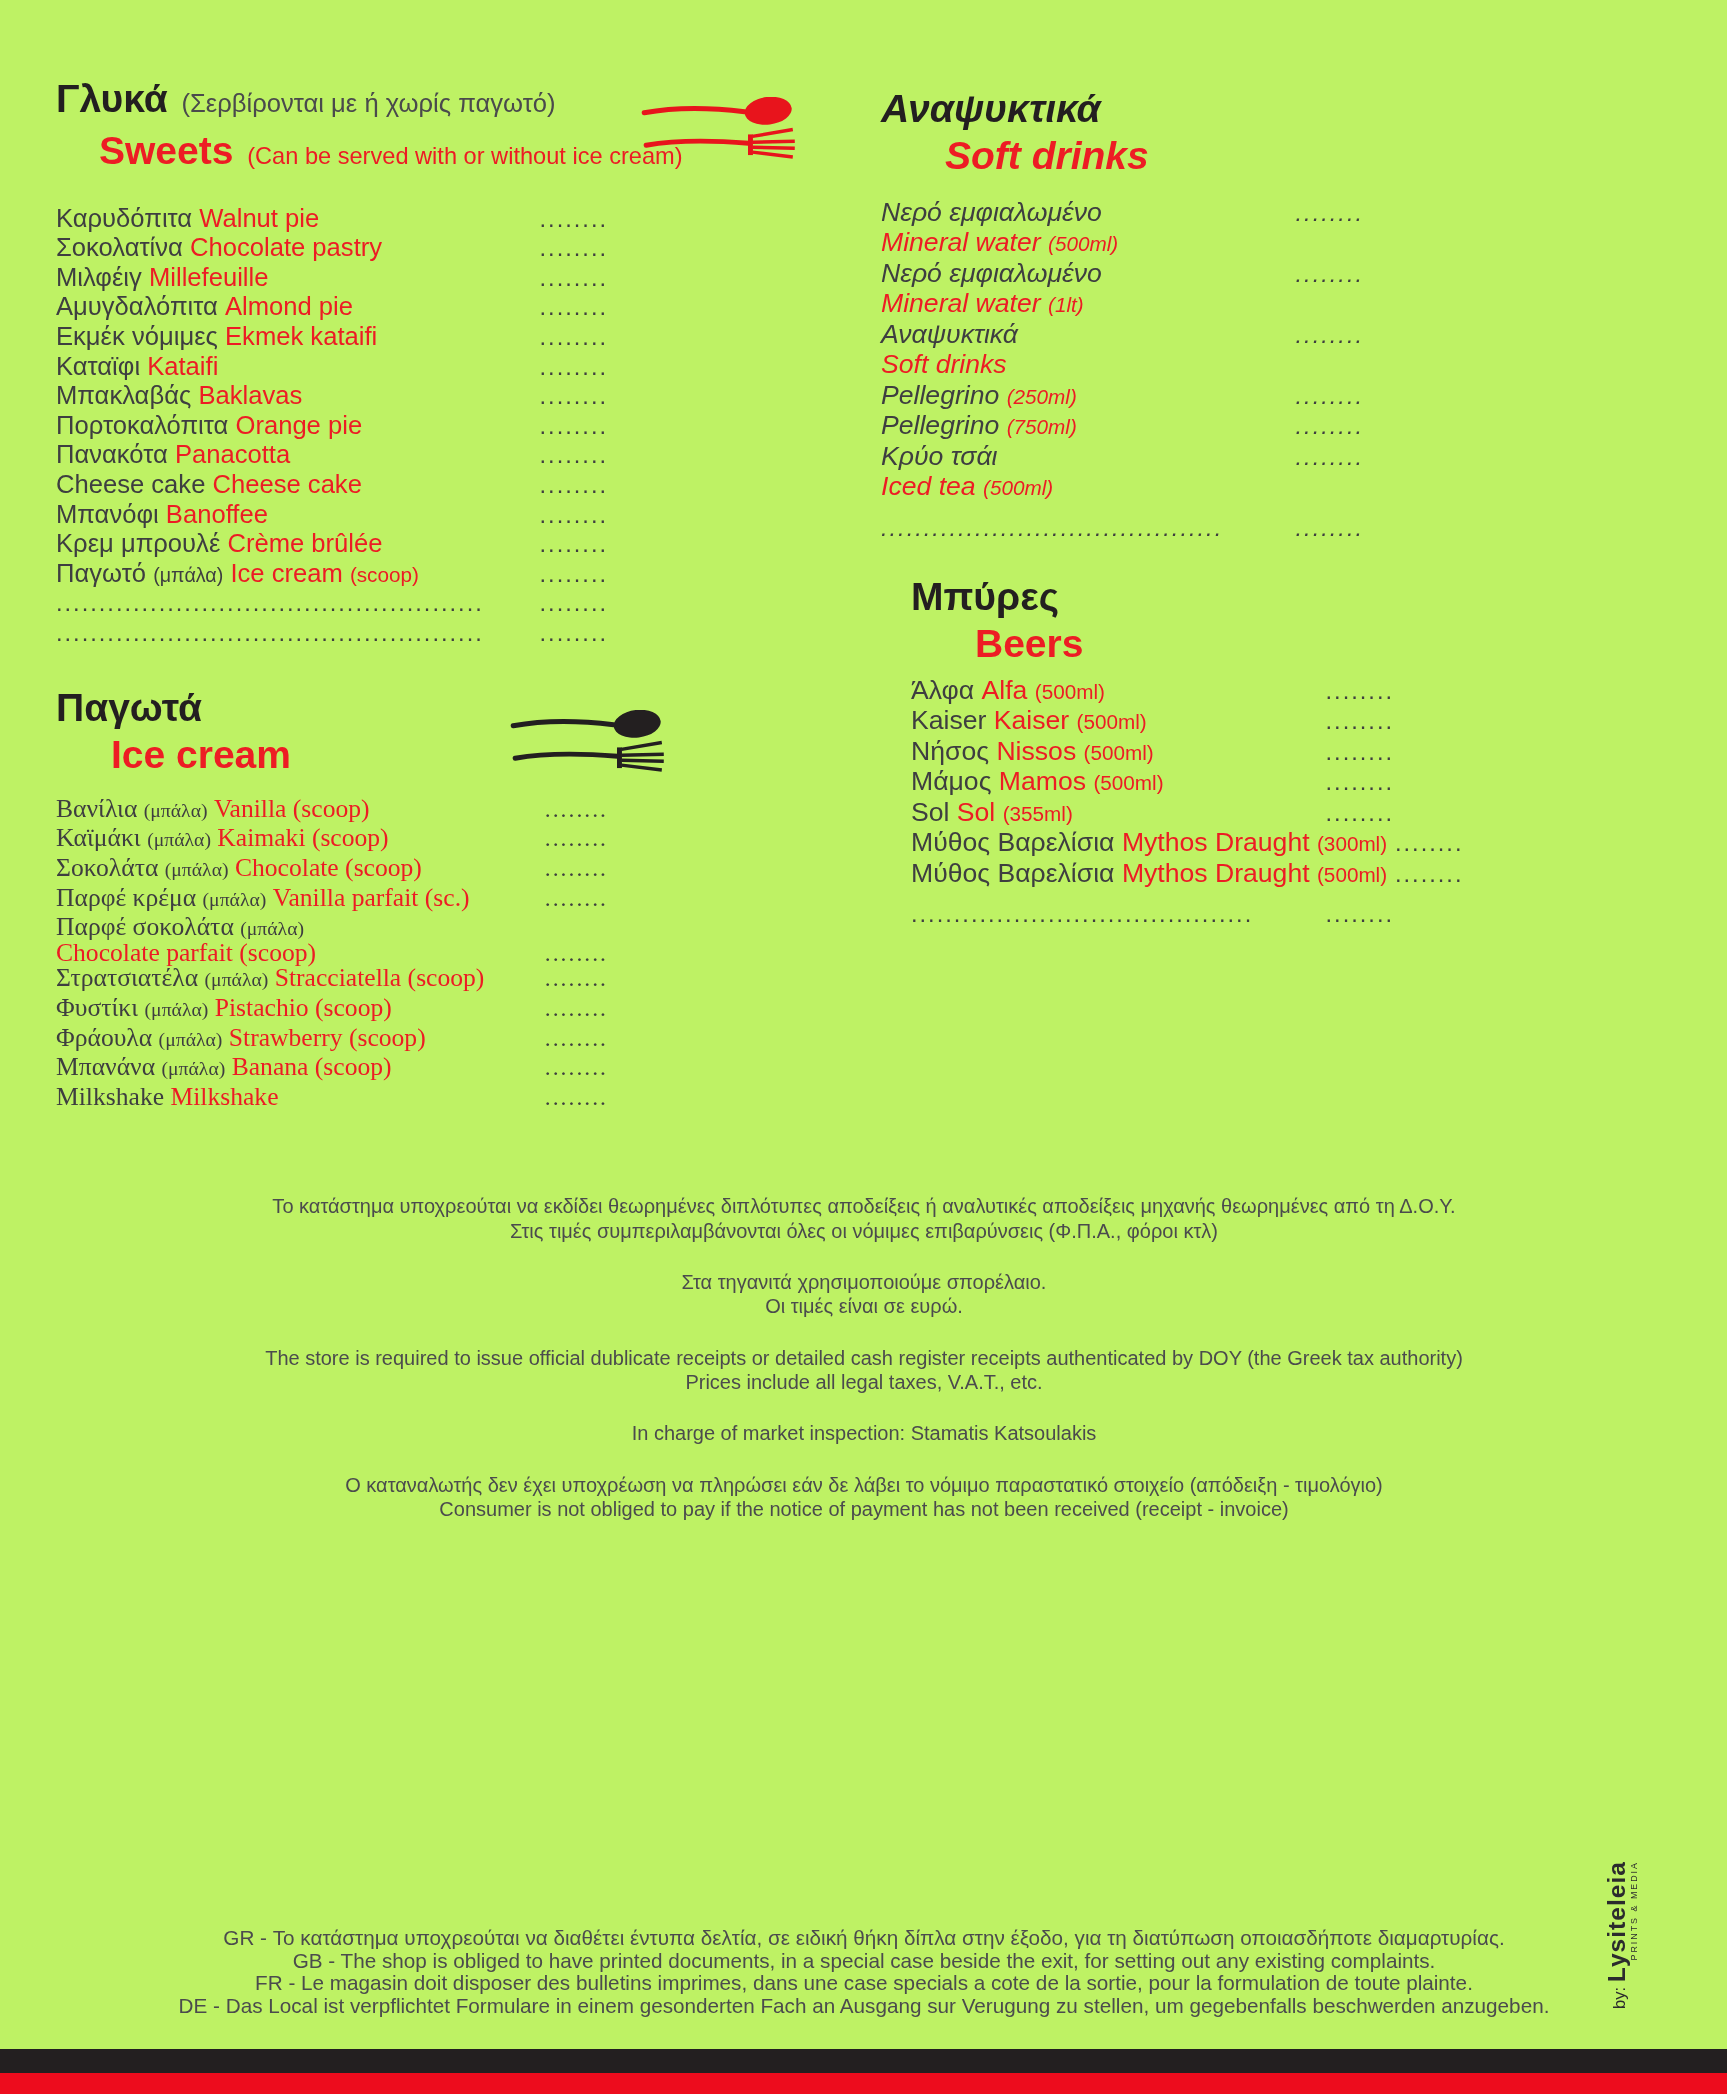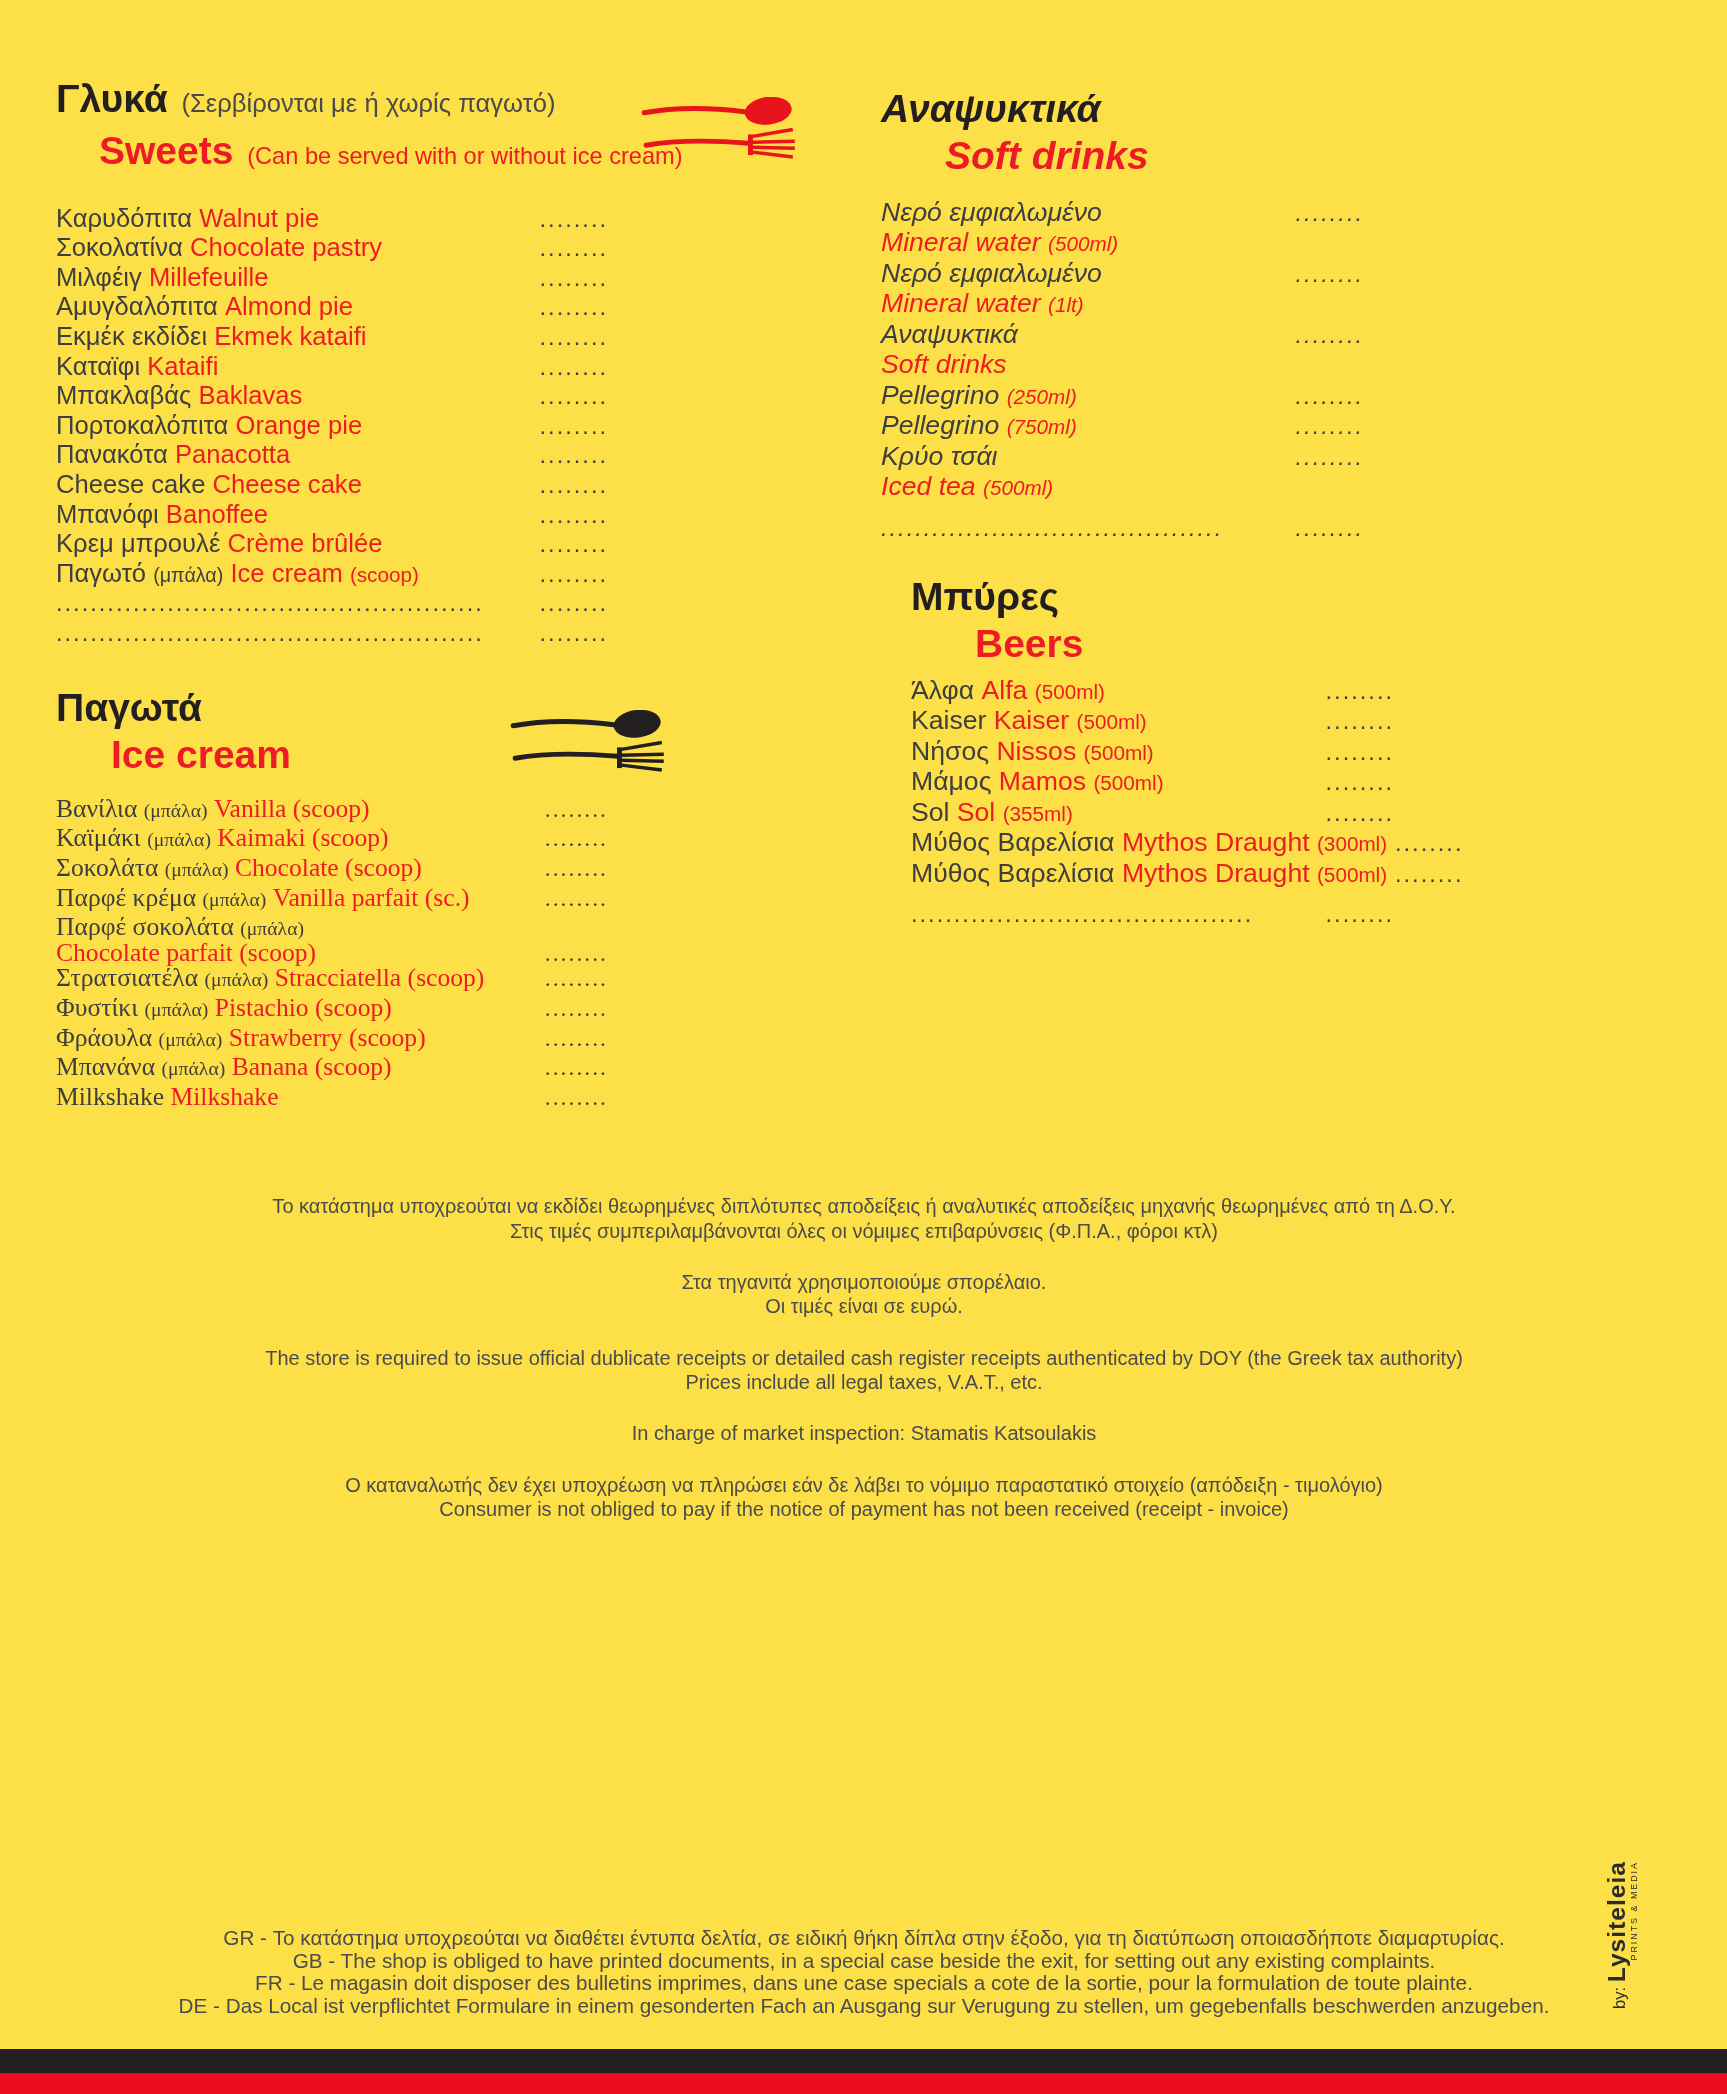--- a/index.html
+++ b/index.html
@@ -1,16 +1,16 @@
 <!DOCTYPE html>
 <html><head>
 <meta charset="utf-8">
 <style>
   html,body{margin:0;padding:0;background:#fff;}
-  .page{position:relative;width:1728px;height:2094px;background:#fde047;overflow:hidden;
+  .page{position:relative;width:1728px;height:2094px;background:#bef264;overflow:hidden;
         font-family:"Liberation Sans",sans-serif;color:#3e3e40;}
 
   
   .sec{position:absolute;}
   .h1{font-size:39px;font-weight:bold;color:#231f20;line-height:47px;white-space:nowrap;}
   .h1 .sub{font-size:25.6px;font-weight:normal;color:#4a4a4c;margin-left:13.8px;}
   .h2{font-size:39px;font-weight:bold;color:#ed1c24;line-height:47px;white-space:nowrap;}
   .h2 .sub{font-size:23.6px;font-weight:normal;margin-left:13.8px;}
 
   
@@ -94,21 +94,21 @@
         </div>
       <div class="row">
           <span class="t"><span class="g">Μιλφέιγ</span> <span class="gn"></span> <span class="r">Millefeuille</span> <span class="rn"></span><span class="fill"></span></span>
           <span class="dots">........</span>
         </div>
       <div class="row">
           <span class="t"><span class="g">Αμυγδαλόπιτα</span> <span class="gn"></span> <span class="r">Almond pie</span> <span class="rn"></span><span class="fill"></span></span>
           <span class="dots">........</span>
         </div>
       <div class="row">
-          <span class="t"><span class="g">Εκμέκ εκδίδει</span> <span class="gn"></span> <span class="r">Ekmek kataifi</span> <span class="rn"></span><span class="fill"></span></span>
+          <span class="t"><span class="g">Εκμέκ νόμιμες</span> <span class="gn"></span> <span class="r">Ekmek kataifi</span> <span class="rn"></span><span class="fill"></span></span>
           <span class="dots">........</span>
         </div>
       <div class="row">
           <span class="t"><span class="g">Καταϊφι</span> <span class="gn"></span> <span class="r">Kataifi</span> <span class="rn"></span><span class="fill"></span></span>
           <span class="dots">........</span>
         </div>
       <div class="row">
           <span class="t"><span class="g">Μπακλαβάς</span> <span class="gn"></span> <span class="r">Baklavas</span> <span class="rn"></span><span class="fill"></span></span>
           <span class="dots">........</span>
         </div>

